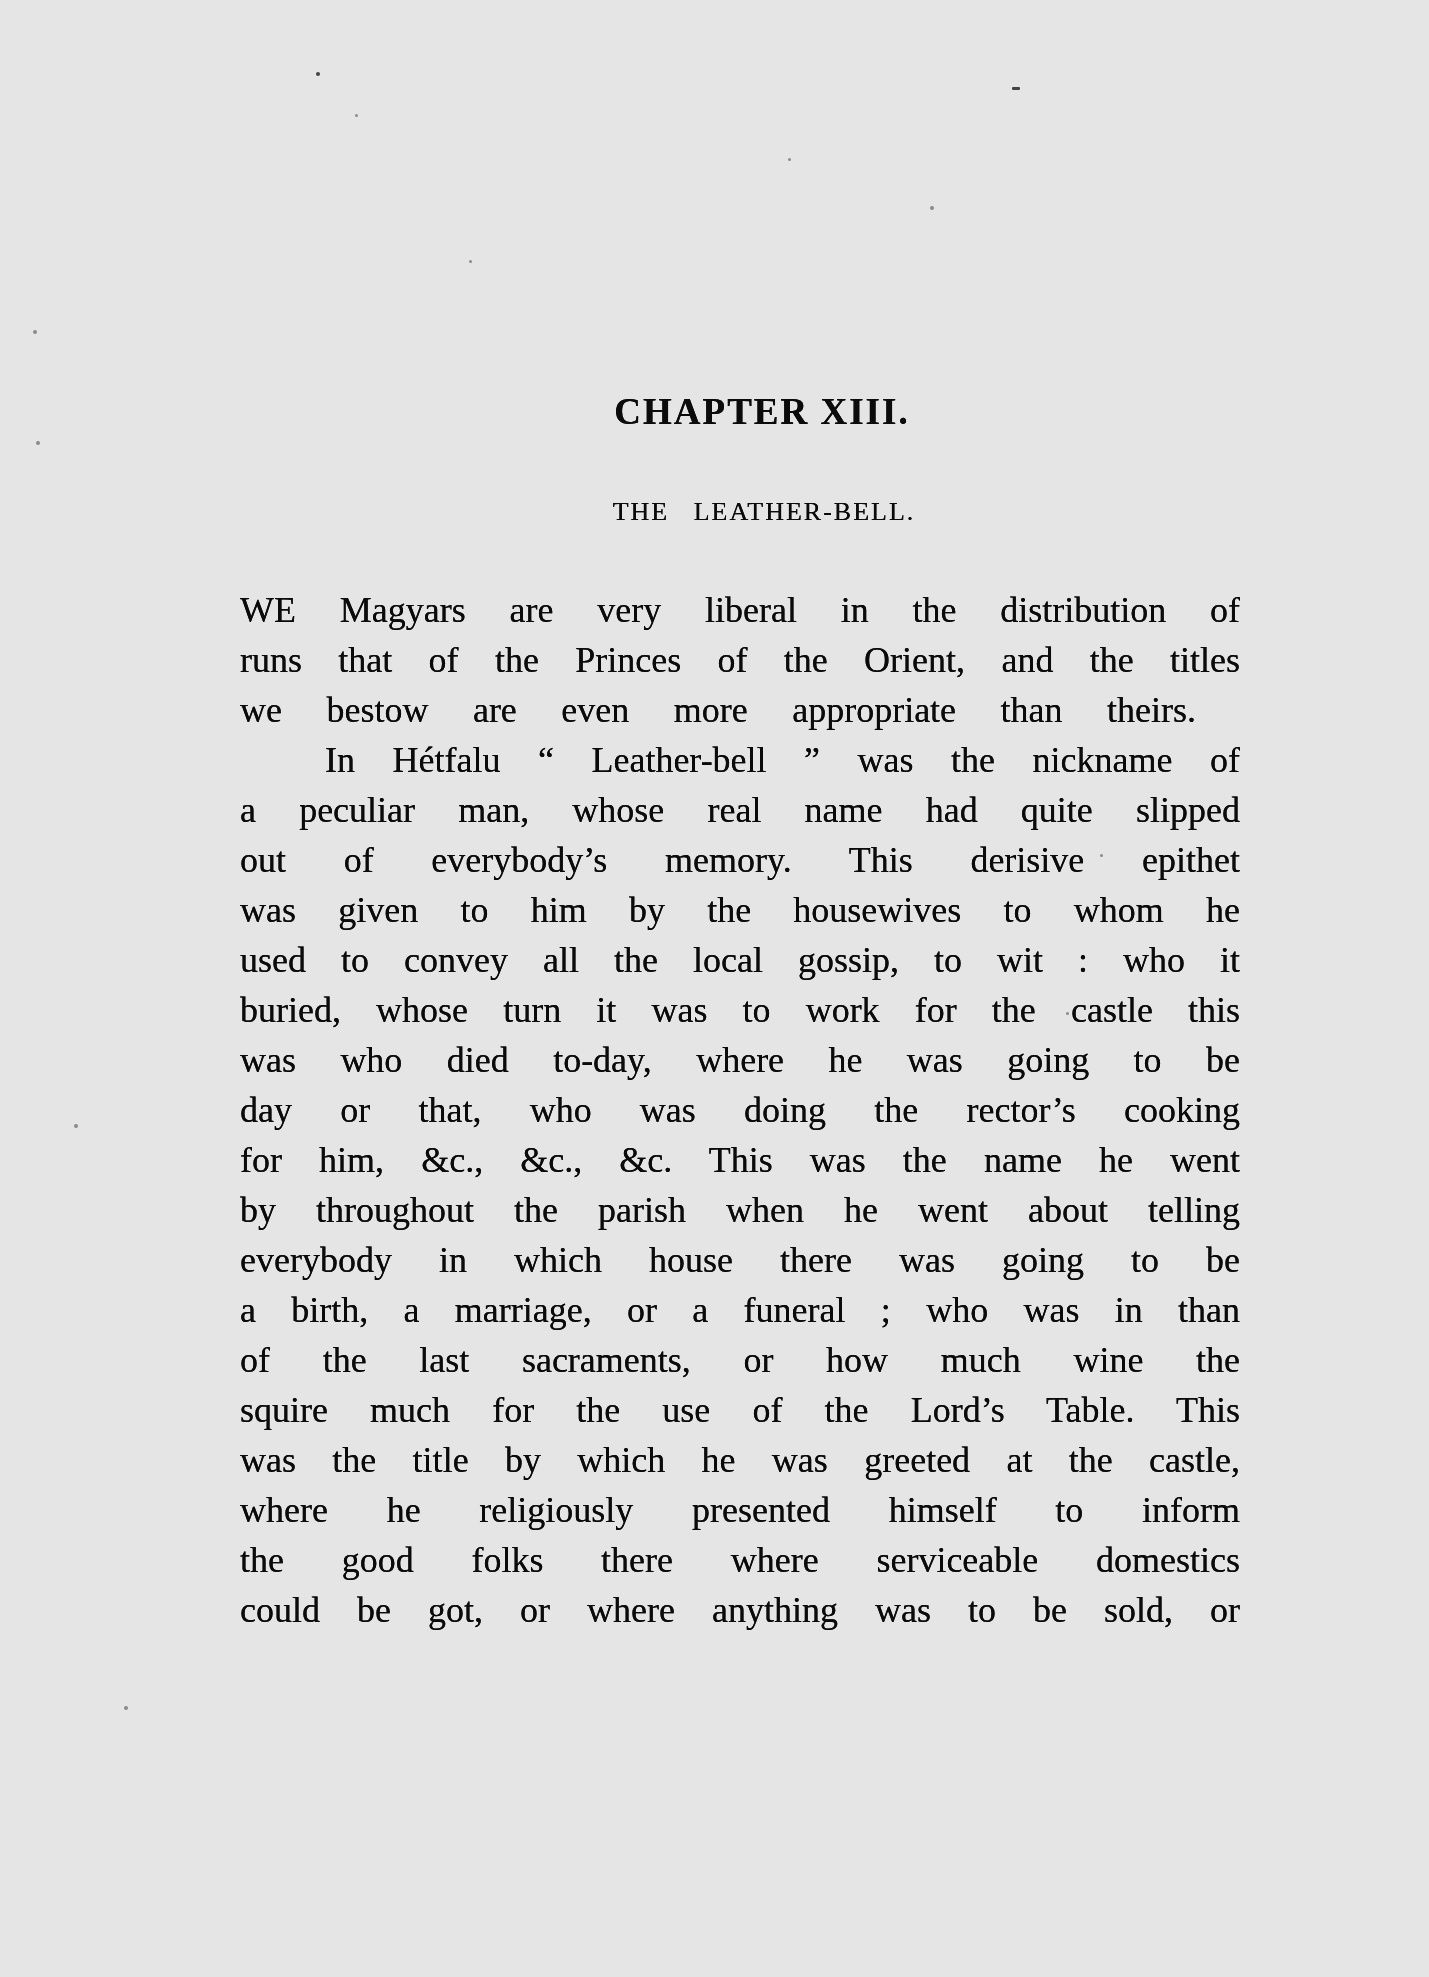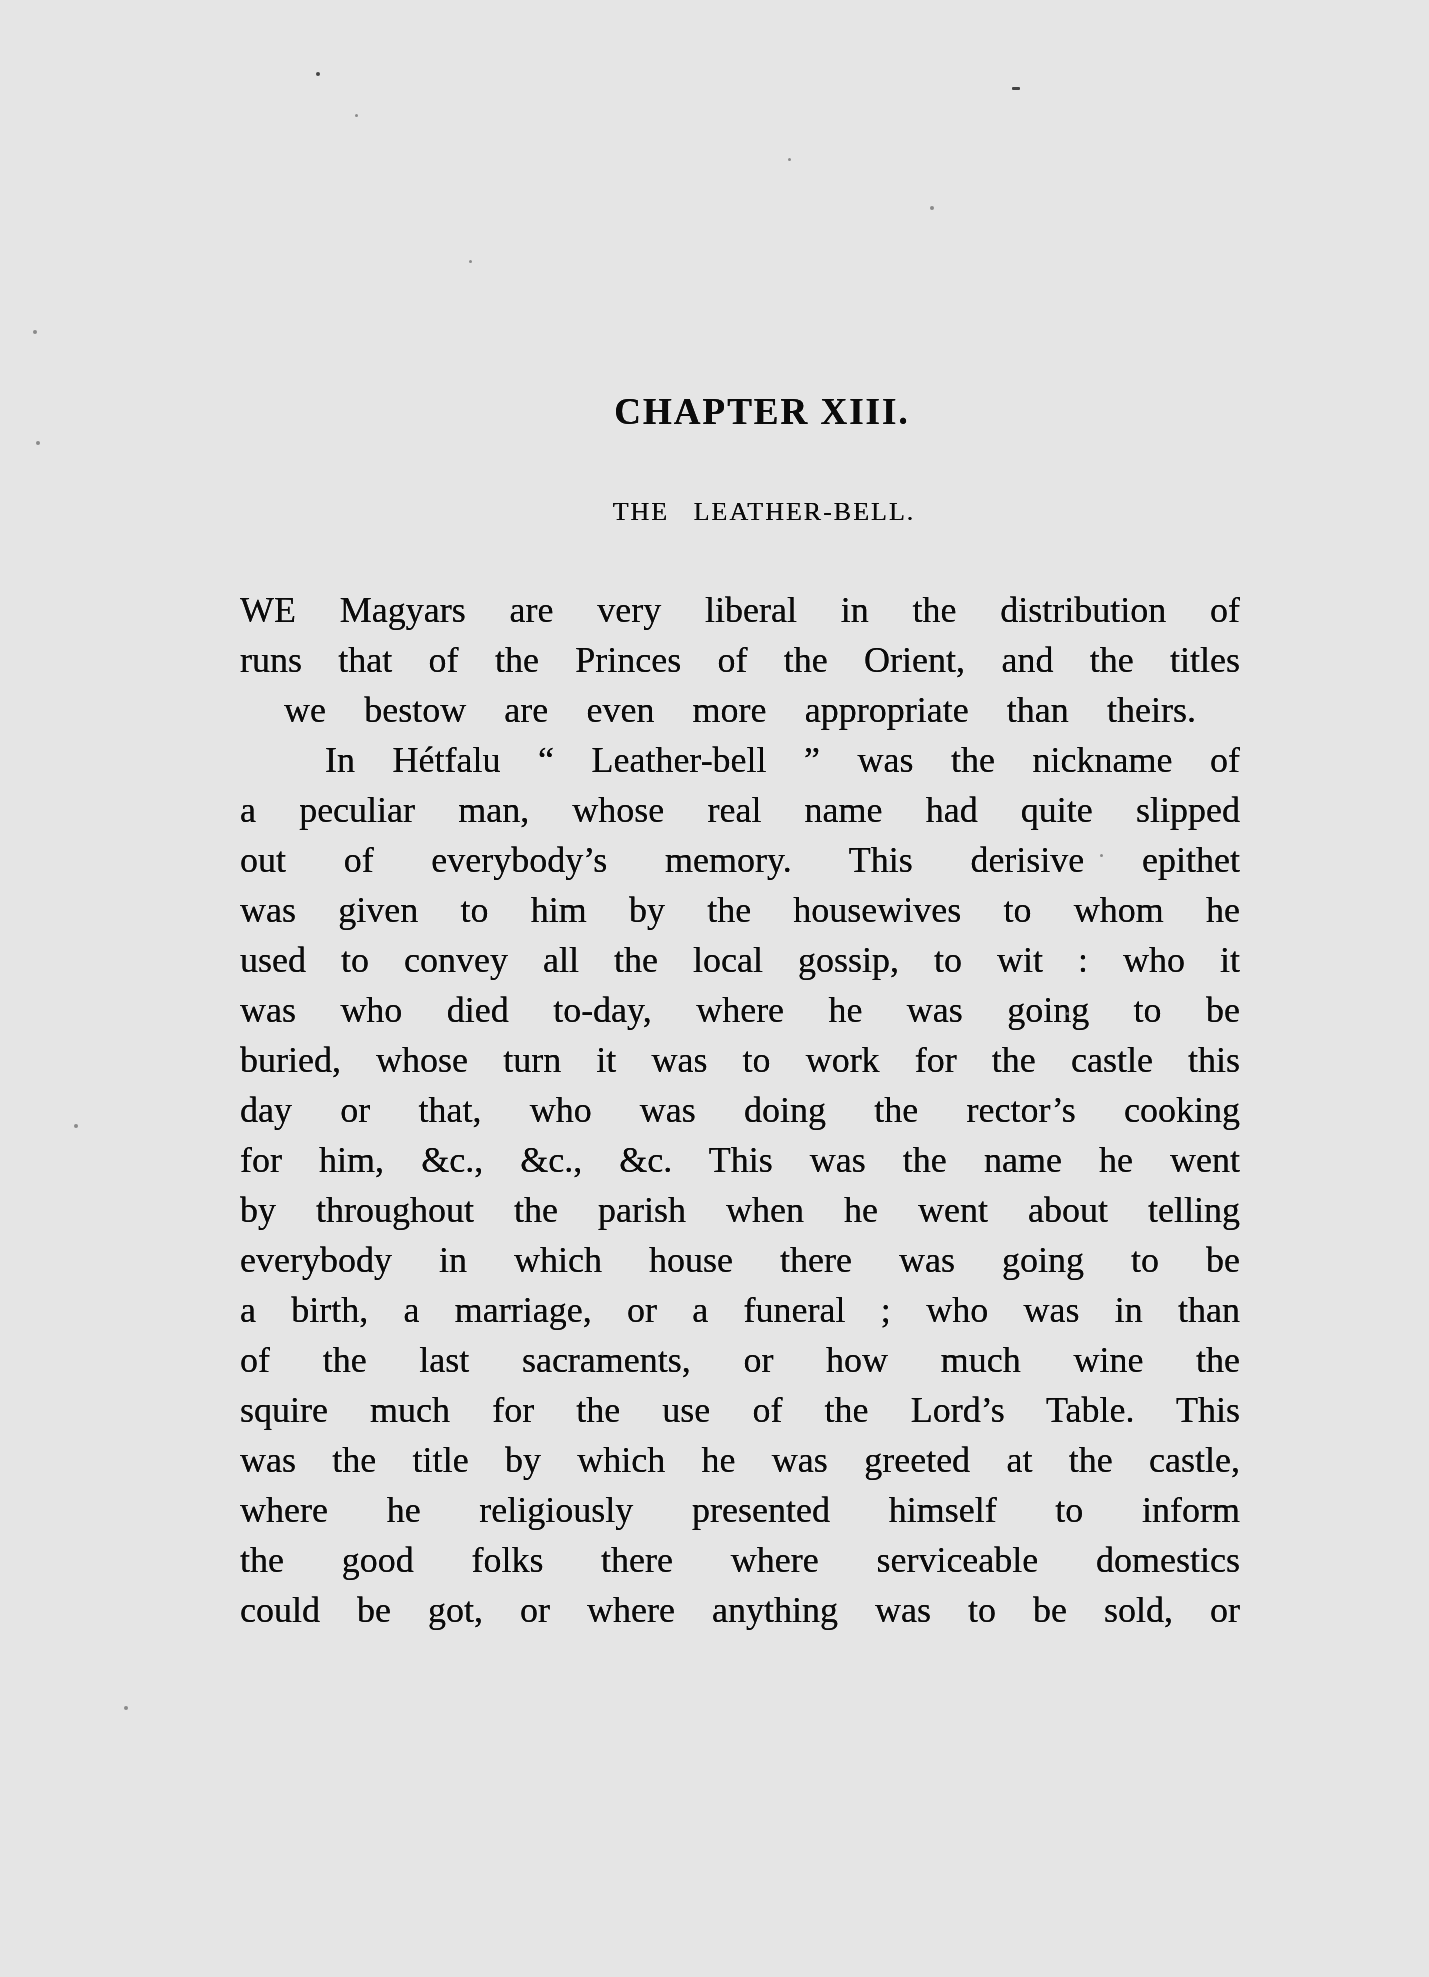--- a/index.html
+++ b/index.html
@@ -60,21 +60,21 @@
     text-align: justify;
     text-align-last: justify;
     word-spacing: 1px;
     white-space: nowrap;
     text-shadow: 0 0 0.5px currentColor;
   }
   
   .text-line { display: flex; }
   .text-line span.lt { flex: 1; text-align: justify; text-align-last: justify; white-space: normal; }
   .paragraph.indented .text-line:first-child span.lt { text-indent: 85px; }
-  .paragraph.first .text-line:last-child span.lt { padding-right: 44px; margin-left: 44px; }
+  .paragraph.first .text-line:last-child span.lt { padding-right: 44px; }
   .speck {
     position: absolute;
     background: #444;
     border-radius: 50%;
   }
   .speck.light { background: #8a8a8a; }
 </style>
 </head>
 <body>
 
@@ -106,24 +106,24 @@
         <div class="text-line">
           <span class="lt">out of everybody’s memory.  This derisive epithet</span>
         </div>
         <div class="text-line">
           <span class="lt">was given to him by the housewives to whom he</span>
         </div>
         <div class="text-line">
           <span class="lt">used to convey all the local gossip, to wit : who it</span>
         </div>
         <div class="text-line">
-          <span class="lt">was who died to-day, where he was going to be</span>
+          <span class="lt">buried, whose turn it was to work for the castle this</span>
         </div>
         <div class="text-line">
-          <span class="lt">buried, whose turn it was to work for the castle this</span>
+          <span class="lt">was who died to-day, where he was going to be</span>
         </div>
         <div class="text-line">
           <span class="lt">day or that, who was doing the rector’s cooking</span>
         </div>
         <div class="text-line">
           <span class="lt">for him, &amp;c., &amp;c., &amp;c.  This was the name he went</span>
         </div>
         <div class="text-line">
           <span class="lt">by throughout the parish when he went about telling</span>
         </div>

